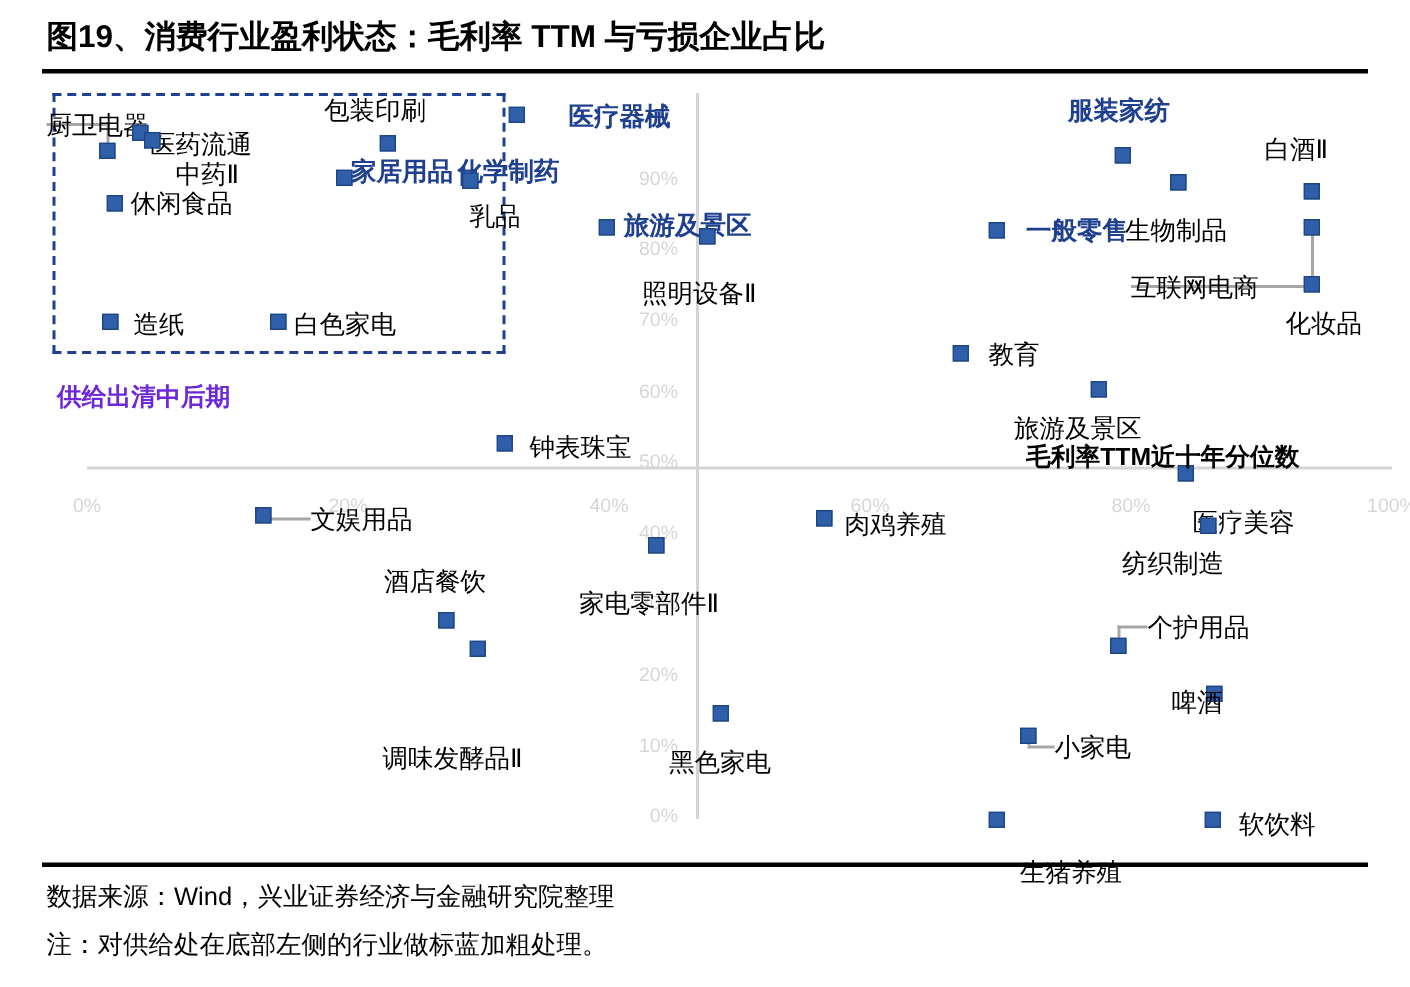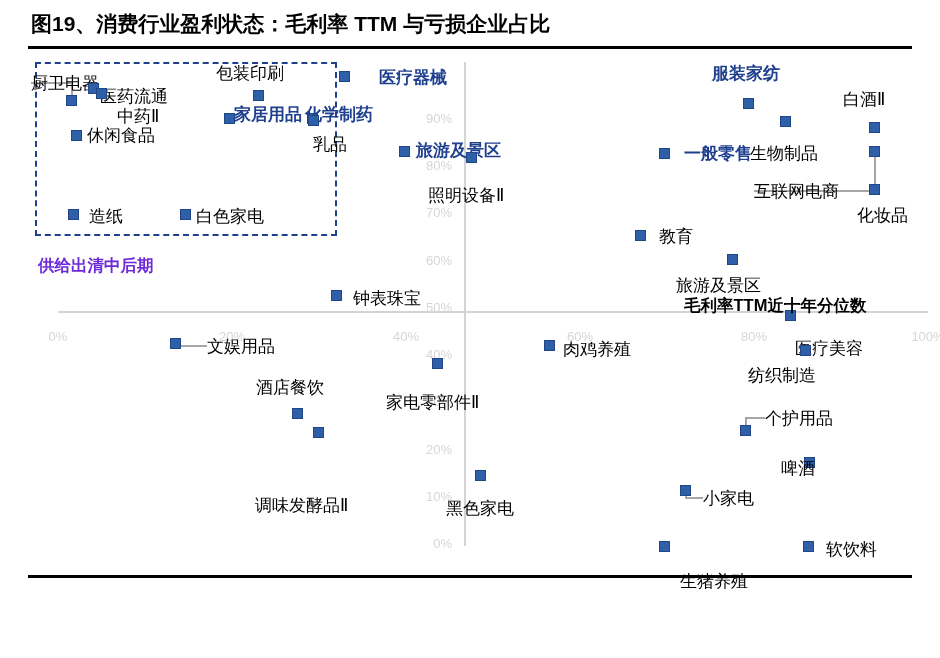--- a/index.html
+++ b/index.html
@@ -188,13 +188,15 @@
       <div class="lbl" style="left: 703px; top: 438px;">小家电</div>
       <div class="mk" style="left: 659px; top: 489px;"></div>
       <div class="lbl" style="left: 680px; top: 489px; margin-top: 32px;">生猪养殖</div>
       <div class="mk" style="left: 803px; top: 489px;"></div>
       <div class="lbl" style="left: 826px; top: 489px;">软饮料</div>
       <div class="cap black" style="left: 684px; top: 245px;">毛利率TTM近十年分位数</div>
       <div class="cap blue" style="left: 38px; top: 205px;">供给出清中后期</div>
     </div>
 
   <div class="rule-bottom"></div>
+  <div class="foot foot1">数据来源：Wind，兴业证券经济与金融研究院整理</div>
+  <div class="foot foot2">注：对供给处在底部左侧的行业做标蓝加粗处理。</div>
 </div>
 
 </body></html>

